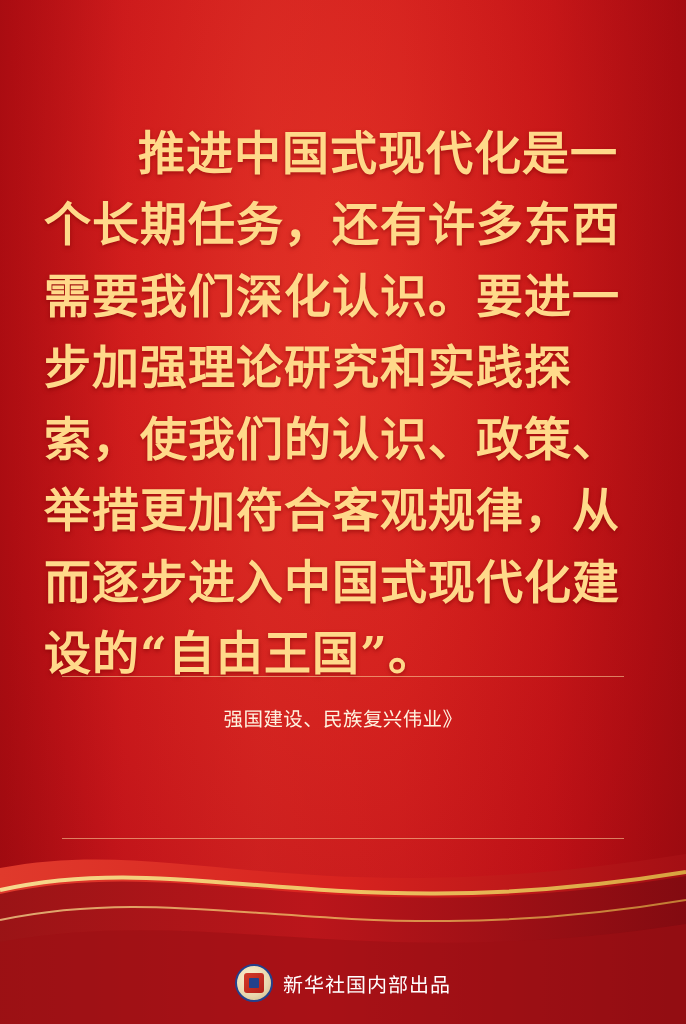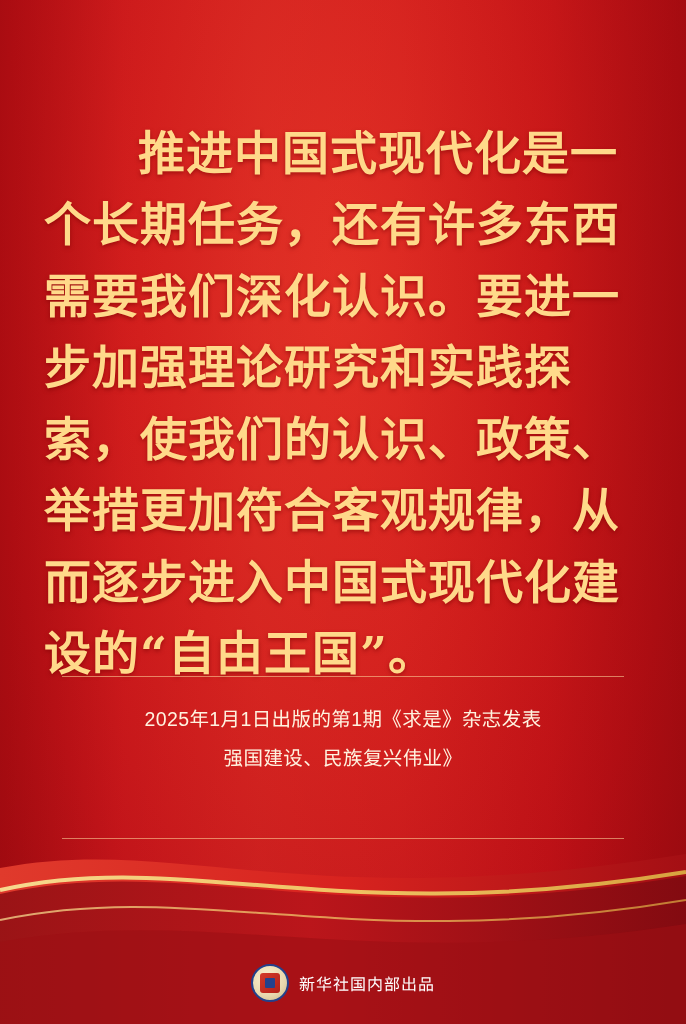--- a/index.html
+++ b/index.html
@@ -121,37 +121,36 @@
     left: 50%;
     top: 50%;
     width: 10px;
     height: 10px;
     margin: -5px 0 0 -5px;
     background: #24418c;
     border-radius: 1px;
   }
   .footer-text {
     color: #ffffff;
-    font-size: 16px;
+    font-size: 20px;
     letter-spacing: 1px;
     font-family: "Liberation Sans", sans-serif;
   }
 </style>
 </head>
 <body>
 
 <div class="poster">
   <div class="sheen"></div>
 
   <div class="quote">推进中国式现代化是一个长期任务，还有许多东西需要我们深化认识。要进一步加强理论研究和实践探索，使我们的认识、政策、举措更加符合客观规律，从而逐步进入中国式现代化建设的“自由王国”。</div>
 
   <div class="rule top"></div>
 
   <div class="source">
-    <div>2025年1月1日出版的第1期《求是》杂志发表</div>
     <div>强国建设、民族复兴伟业》</div>
   </div>
 
   <div class="rule bottom"></div>
 
   <div class="swoosh">
     <svg width="686" height="200" viewBox="0 0 686 200" xmlns="http://www.w3.org/2000/svg">
       <defs>
         <linearGradient id="gdark" x1="0" y1="0" x2="1" y2="0">
           <stop offset="0%" stop-color="#8e0d12"></stop>

